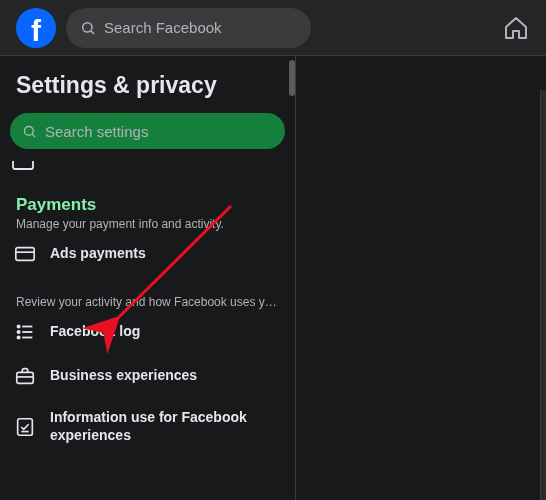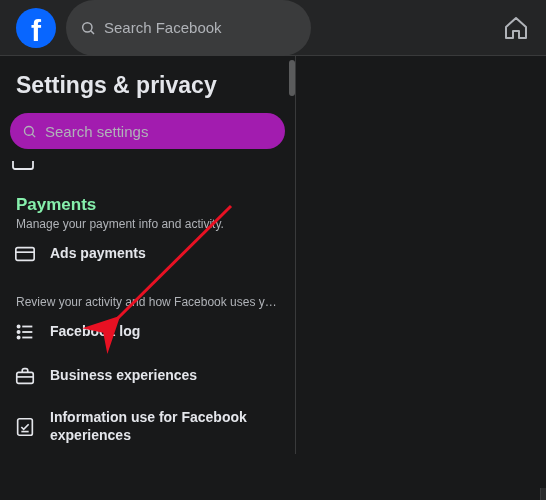--- a/index.html
+++ b/index.html
@@ -32,21 +32,21 @@
     color: #fff;
     font-weight: 800;
     font-size: 30px;
     font-family: Arial, sans-serif;
     line-height: 1;
     position: relative;
     top: 3px;
   }
   .search-bar {
     margin-left: 10px;
-    height: 56px;
+    height: 40px;
     flex: 0 0 245px;
     background: #3a3b3c;
     border-radius: 50px;
     display: flex; align-items: center;
     padding: 12px 14px;
     color: #b0b3b8;
   }
   .search-bar input {
     border: none; background: transparent; outline: none;
     color: #e4e6eb; font-size: 15px;
@@ -59,21 +59,20 @@
     display: flex;
     align-items: center;
   }
   .home-icon {
     width: 28px; height: 28px;
     color: #b0b3b8;
   }
   .content {
     display: flex;
     height: calc(100% - 56px);
-    flex-direction: column;
   }
   .sidebar {
     width: 296px;
     border-right: 1px solid #393a3b;
     padding: 12px 8px 0 8px;
     overflow: hidden;
     position: relative;
   }
   .scrollbar-knob {
     position: absolute;
@@ -86,21 +85,21 @@
   }
   .page-title {
     font-size: 23px;
     font-weight: 700;
     color: #e4e6eb;
     padding: 4px 8px 14px 8px;
   }
   .settings-search {
     margin: 0 2px 12px 2px;
     height: 36px;
-    background: #a21caf;
+    background: #15803d;
     border-radius: 50px;
     display: flex; align-items: center;
     padding: 0 12px;
     color: #b0b3b8;
   }
   .settings-search input {
     border: none; background: transparent; outline: none;
     color: #e4e6eb; font-size: 15px;
     margin-left: 8px;
     width: 100%;

